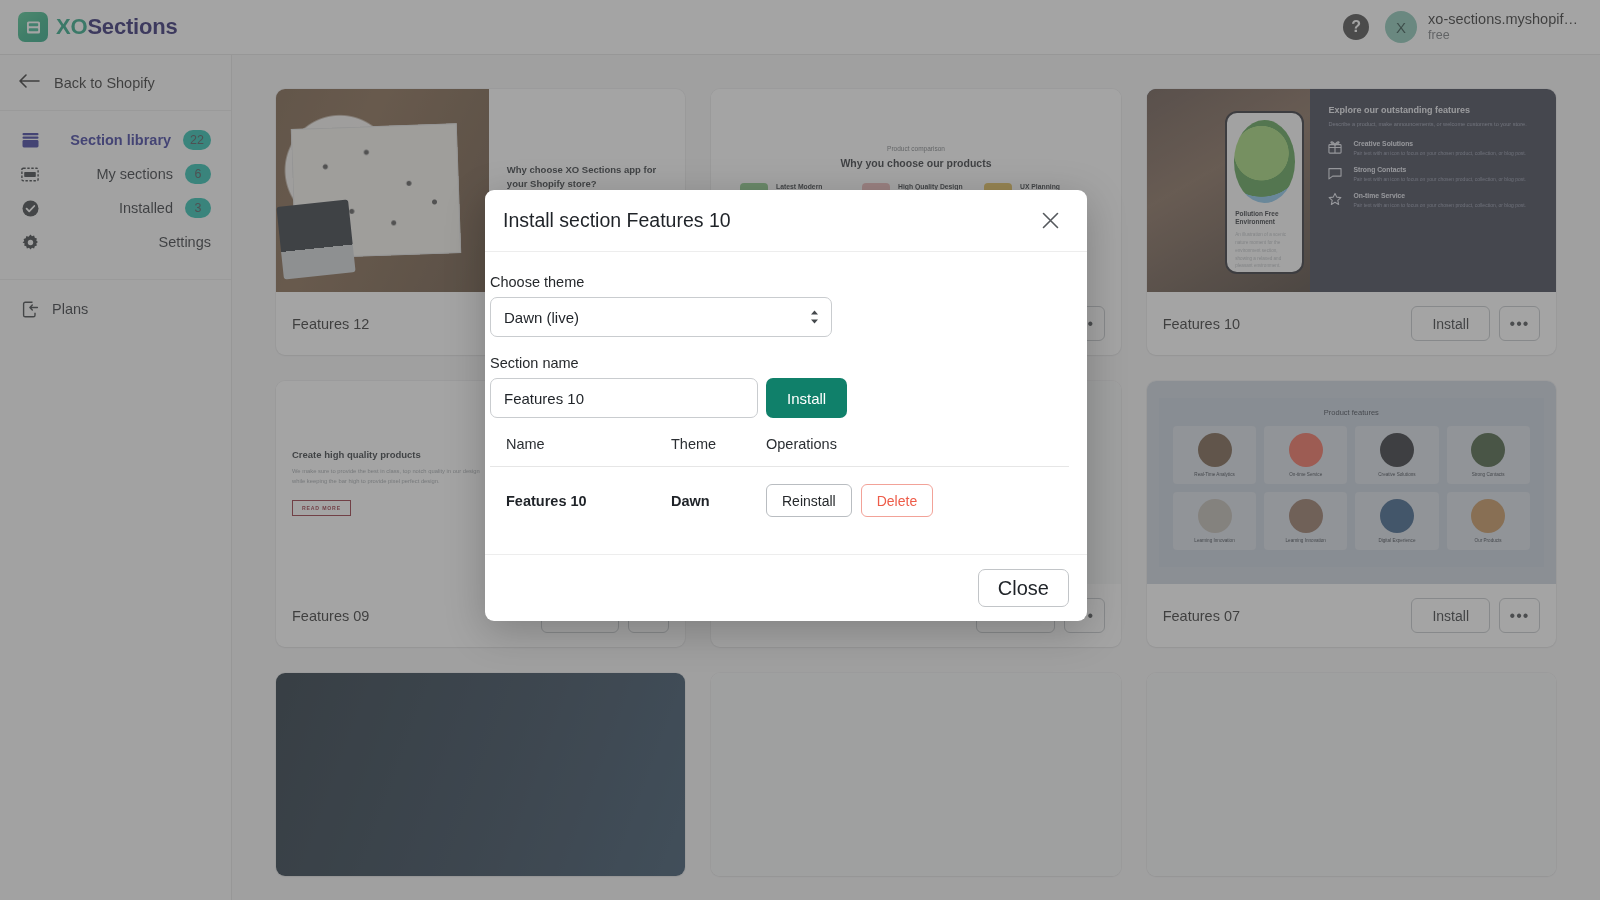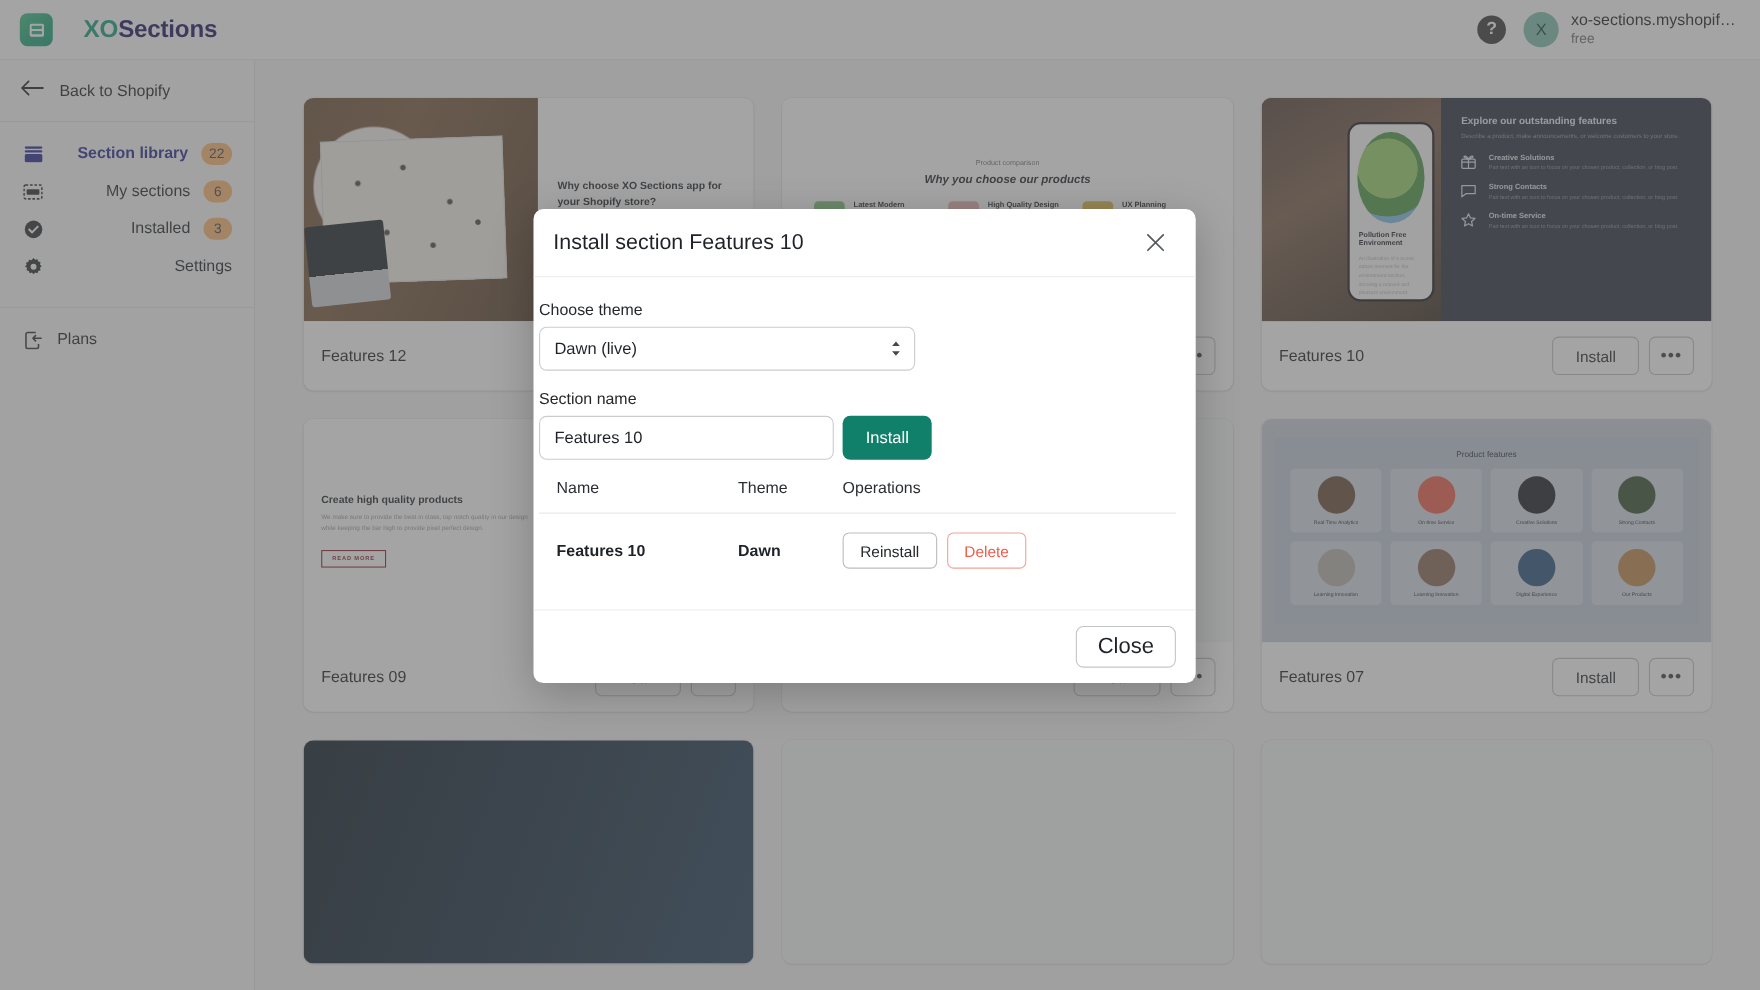--- a/index.html
+++ b/index.html
@@ -20,21 +20,21 @@
   }
 
   
   .topbar {
     position: absolute; top: 0; left: 0; width: 1600px; height: 55px;
     background: #ffffff;
     border-bottom: 1px solid #e3e3e3;
     display: flex; align-items: center; justify-content: space-between;
     padding: 0 22px 0 18px;
   }
-  .brand { display: flex; align-items: center; gap: 28px; }
+  .brand { display: flex; align-items: center; gap: 8px; }
   .brand-mark {
     width: 30px; height: 30px; border-radius: 7px;
     background: linear-gradient(140deg, #3fc28a 0%, #21a97a 55%, #17a07a 100%);
     display: flex; align-items: center; justify-content: center;
   }
   .brand-mark svg { display: block; }
   .brand-text { font-size: 22px; letter-spacing: -0.2px; }
   .brand-xo { color: #18a07b; font-weight: 700; }
   .brand-sections { color: #1b1464; font-weight: 700; }
 
@@ -71,21 +71,21 @@
   .nav-item {
     height: 30px; display: flex; align-items: center; gap: 12px;
     padding: 0 10px; border-radius: 6px; margin-bottom: 4px;
     font-size: 14.5px; color: #1f2328;
   }
   .nav-item .nav-icon { width: 20px; display: flex; justify-content: center; }
   .nav-item .nav-label { flex: 1; }
   .nav-item.active .nav-label { color: #2b2b96; font-weight: 600; }
   .badge {
     min-width: 26px; height: 20px; padding: 0 7px;
-    border-radius: 10px; background: #fdba74; color: #42474c;
+    border-radius: 10px; background: #14b8a6; color: #42474c;
     font-size: 12.5px; display: flex; align-items: center; justify-content: center;
   }
   .nav-divider { height: 1px; background: #e8e8e8; margin: 8px 0 0 0; }
   .nav-group-2 { padding: 14px 10px; }
 
   
   .main {
     position: absolute; top: 55px; left: 232px;
     width: 1368px; height: 845px;
     background: #f6f6f7;
@@ -142,21 +142,21 @@
     position: absolute; left: 2%; bottom: 8%; width: 34%; height: 36%;
     background: linear-gradient(180deg, #20262e 0 62%, #cfd3d6 62% 100%);
     transform: rotate(-6deg); border-radius: 3px; z-index: 2;
   }
   .pv-text { flex: 1; padding: 16px 18px; display: flex; flex-direction: column; justify-content: center; }
   .pv-h { font-size: 9.5px; color: #23282d; font-weight: 700; line-height: 1.45; margin-bottom: 6px; }
   .pv-sub { font-size: 6.5px; color: #8d9196; line-height: 1.6; }
 
   .pv-center { flex-direction: column; align-items: center; justify-content: center; background: #fff; }
   .pv-eyebrow { font-size: 6.5px; color: #6e7377; margin-bottom: 5px; }
-  .pv-title { font-size: 10.5px; color: #1f2328; font-weight: 700; margin-bottom: 14px; font-style: italic; }
+  .pv-title { font-size: 10.5px; color: #1f2328; font-weight: 700; margin-bottom: 14px; }
   .pv-cols { display: flex; gap: 14px; width: 86%; }
   .pv-col { display: flex; gap: 8px; flex: 1; }
   .pv-tile { width: 28px; height: 28px; border-radius: 4px; flex: none; display: flex; align-items: center; justify-content: center; }
   .pv-col-h { font-size: 6.8px; font-weight: 700; color: #23282d; margin-bottom: 3px; }
   .pv-col-p { font-size: 5.6px; color: #9aa0a5; line-height: 1.65; }
 
   .pv-dark { background: #2d3142; }
   .pv-dark-photo {
     width: 40%;
     background: linear-gradient(150deg, #5a463c 0%, #7a5f4c 40%, #3f3229 100%);

